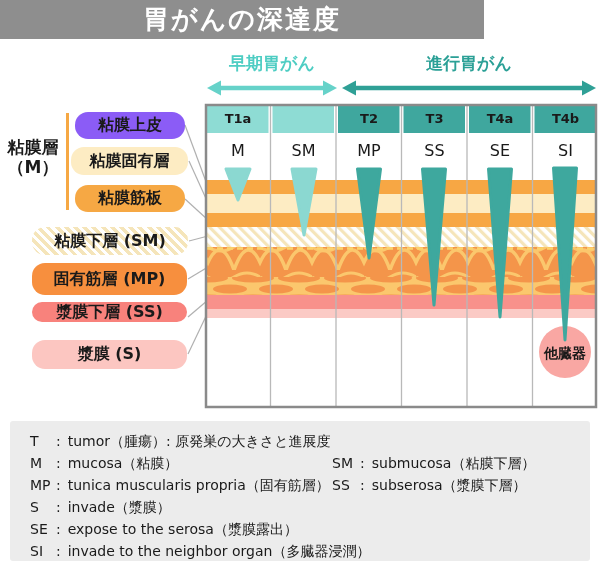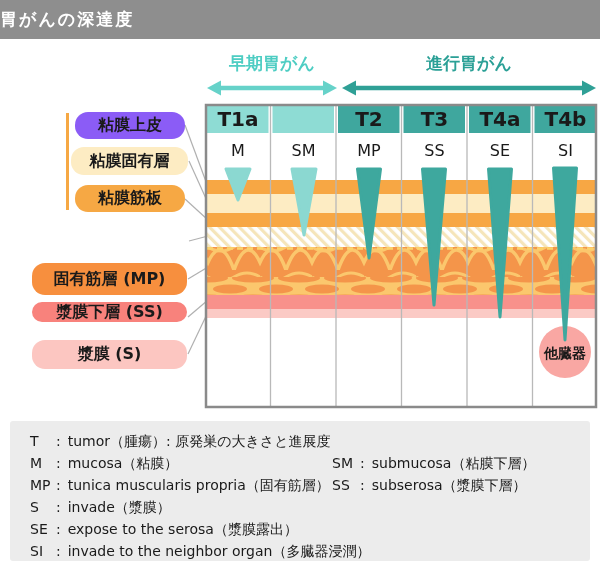--- a/index.html
+++ b/index.html
@@ -1,32 +1,32 @@
 <!DOCTYPE html>
 <html><head>
 <meta charset="utf-8">
 <style>
   html,body { margin:0; padding:0; background:#fff; }
   .canvas {
     position:relative; width:600px; height:564px; overflow:hidden;
     font-family:"DejaVu Sans","Liberation Sans",sans-serif; background:#fff; color:#1a1a1a;
   }
   .titlebar {
-    position:absolute; left:0; top:0; width:600px; height:39px;
-    background:#8e8e8e; color:#fff; font-size:17px; font-weight:bold;
-    text-align:left; line-height:39px; letter-spacing:2px;
+    position:absolute; left:0; top:0; width:484px; height:39px;
+    background:#8e8e8e; color:#fff; font-size:26px; font-weight:bold;
+    text-align:center; line-height:39px; letter-spacing:2px;
   }
   .overlay { position:absolute; left:0; top:0; }
   .arrow-label { position:absolute; top:52px; height:22px; text-align:center;
     font-weight:bold; font-size:17px; line-height:22px; white-space:nowrap; }
   .arrow-label.early { left:207px; width:130px; color:#4ecdc3; }
   .arrow-label.advanced { left:342px; width:254px; color:#2ba096; }
 
   .stage { position:absolute; top:105px; width:65px; height:28px; line-height:28px;
-    text-align:center; font-weight:bold; font-size:20px; }
+    text-align:center; font-weight:bold; font-size:13px; }
   .depth { position:absolute; top:140px; width:65px; height:22px; line-height:22px;
     text-align:center; font-size:16px; }
 
   .mgroup { position:absolute; left:2px; top:137px; width:62px; text-align:center;
     font-weight:bold; font-size:17px; line-height:20px; }
   .mbracket { position:absolute; left:66px; top:113px; width:3px; height:97px; background:#f6a844; }
 
   .box { position:absolute; border-radius:13px; font-weight:bold; font-size:16px;
     display:flex; align-items:center; justify-content:center; white-space:nowrap; color:#1a1a1a; }
   .box.b0 { left:75px; top:112px; width:110px; height:27px; background:#8b5cf6; }
@@ -152,25 +152,30 @@
   <div class="stage" style="left:467.5px">T4a</div>
   <div class="stage" style="left:533px">T4b</div>
 
   <div class="depth" style="left:205.5px">M</div>
   <div class="depth" style="left:271px">SM</div>
   <div class="depth" style="left:336.5px">MP</div>
   <div class="depth" style="left:402px">SS</div>
   <div class="depth" style="left:467.5px">SE</div>
   <div class="depth" style="left:533px">SI</div>
 
+  <div class="mgroup">
+    <div>粘膜層</div>
+    <div>（M）</div>
+  </div>
   <div class="mbracket"></div>
 
   <div class="box b0">粘膜上皮</div>
   <div class="box b1">粘膜固有層</div>
   <div class="box b2">粘膜筋板</div>
+  <div class="box b3">粘膜下層 (SM)</div>
   <div class="box b4">固有筋層 (MP)</div>
   <div class="box b5">漿膜下層 (SS)</div>
   <div class="box b6">漿膜 (S)</div>
 
   <div class="other-organ-label">他臓器</div>
 
   <div class="legend"></div>
   <div class="lg-line lg-l0">
     <span class="lg-abbr">T</span><span class="lg-colon">:</span><span>tumor（腫瘍）: 原発巣の大きさと進展度</span>
   </div>

